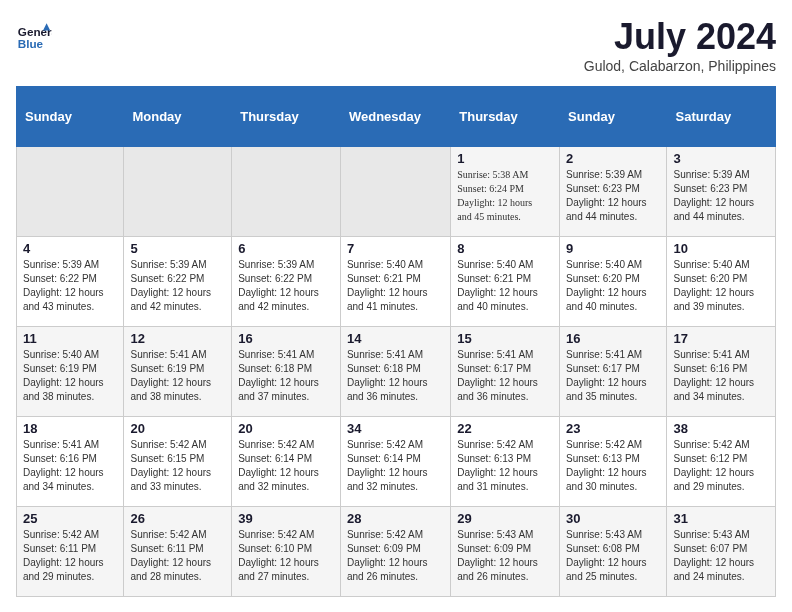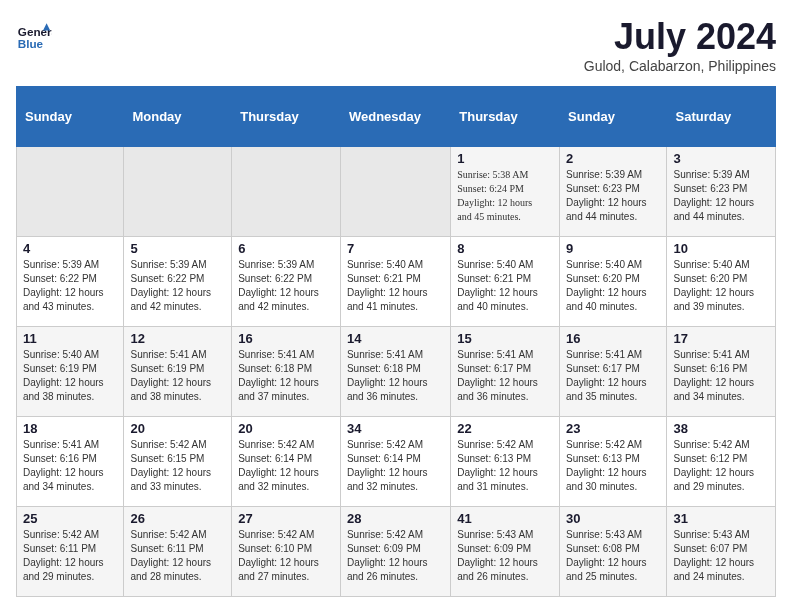--- a/index.html
+++ b/index.html
@@ -300,35 +300,35 @@
 and 29 minutes.</div>
         </td>
         <td>
           <span class="day-num">26</span>
           <div class="day-info" style="white-space: pre-line;">Sunrise: 5:42 AM
 Sunset: 6:11 PM
 Daylight: 12 hours
 and 28 minutes.</div>
         </td>
         <td>
-          <span class="day-num">27</span>
+          <span class="day-num">39</span>
           <div class="day-info" style="white-space: pre-line;">Sunrise: 5:42 AM
 Sunset: 6:10 PM
 Daylight: 12 hours
 and 27 minutes.</div>
         </td>
         <td>
           <span class="day-num">28</span>
           <div class="day-info" style="white-space: pre-line;">Sunrise: 5:42 AM
 Sunset: 6:09 PM
 Daylight: 12 hours
 and 26 minutes.</div>
         </td>
         <td>
-          <span class="day-num">41</span>
+          <span class="day-num">29</span>
           <div class="day-info" style="white-space: pre-line;">Sunrise: 5:43 AM
 Sunset: 6:09 PM
 Daylight: 12 hours
 and 26 minutes.</div>
         </td>
         <td>
           <span class="day-num">30</span>
           <div class="day-info" style="white-space: pre-line;">Sunrise: 5:43 AM
 Sunset: 6:08 PM
 Daylight: 12 hours

